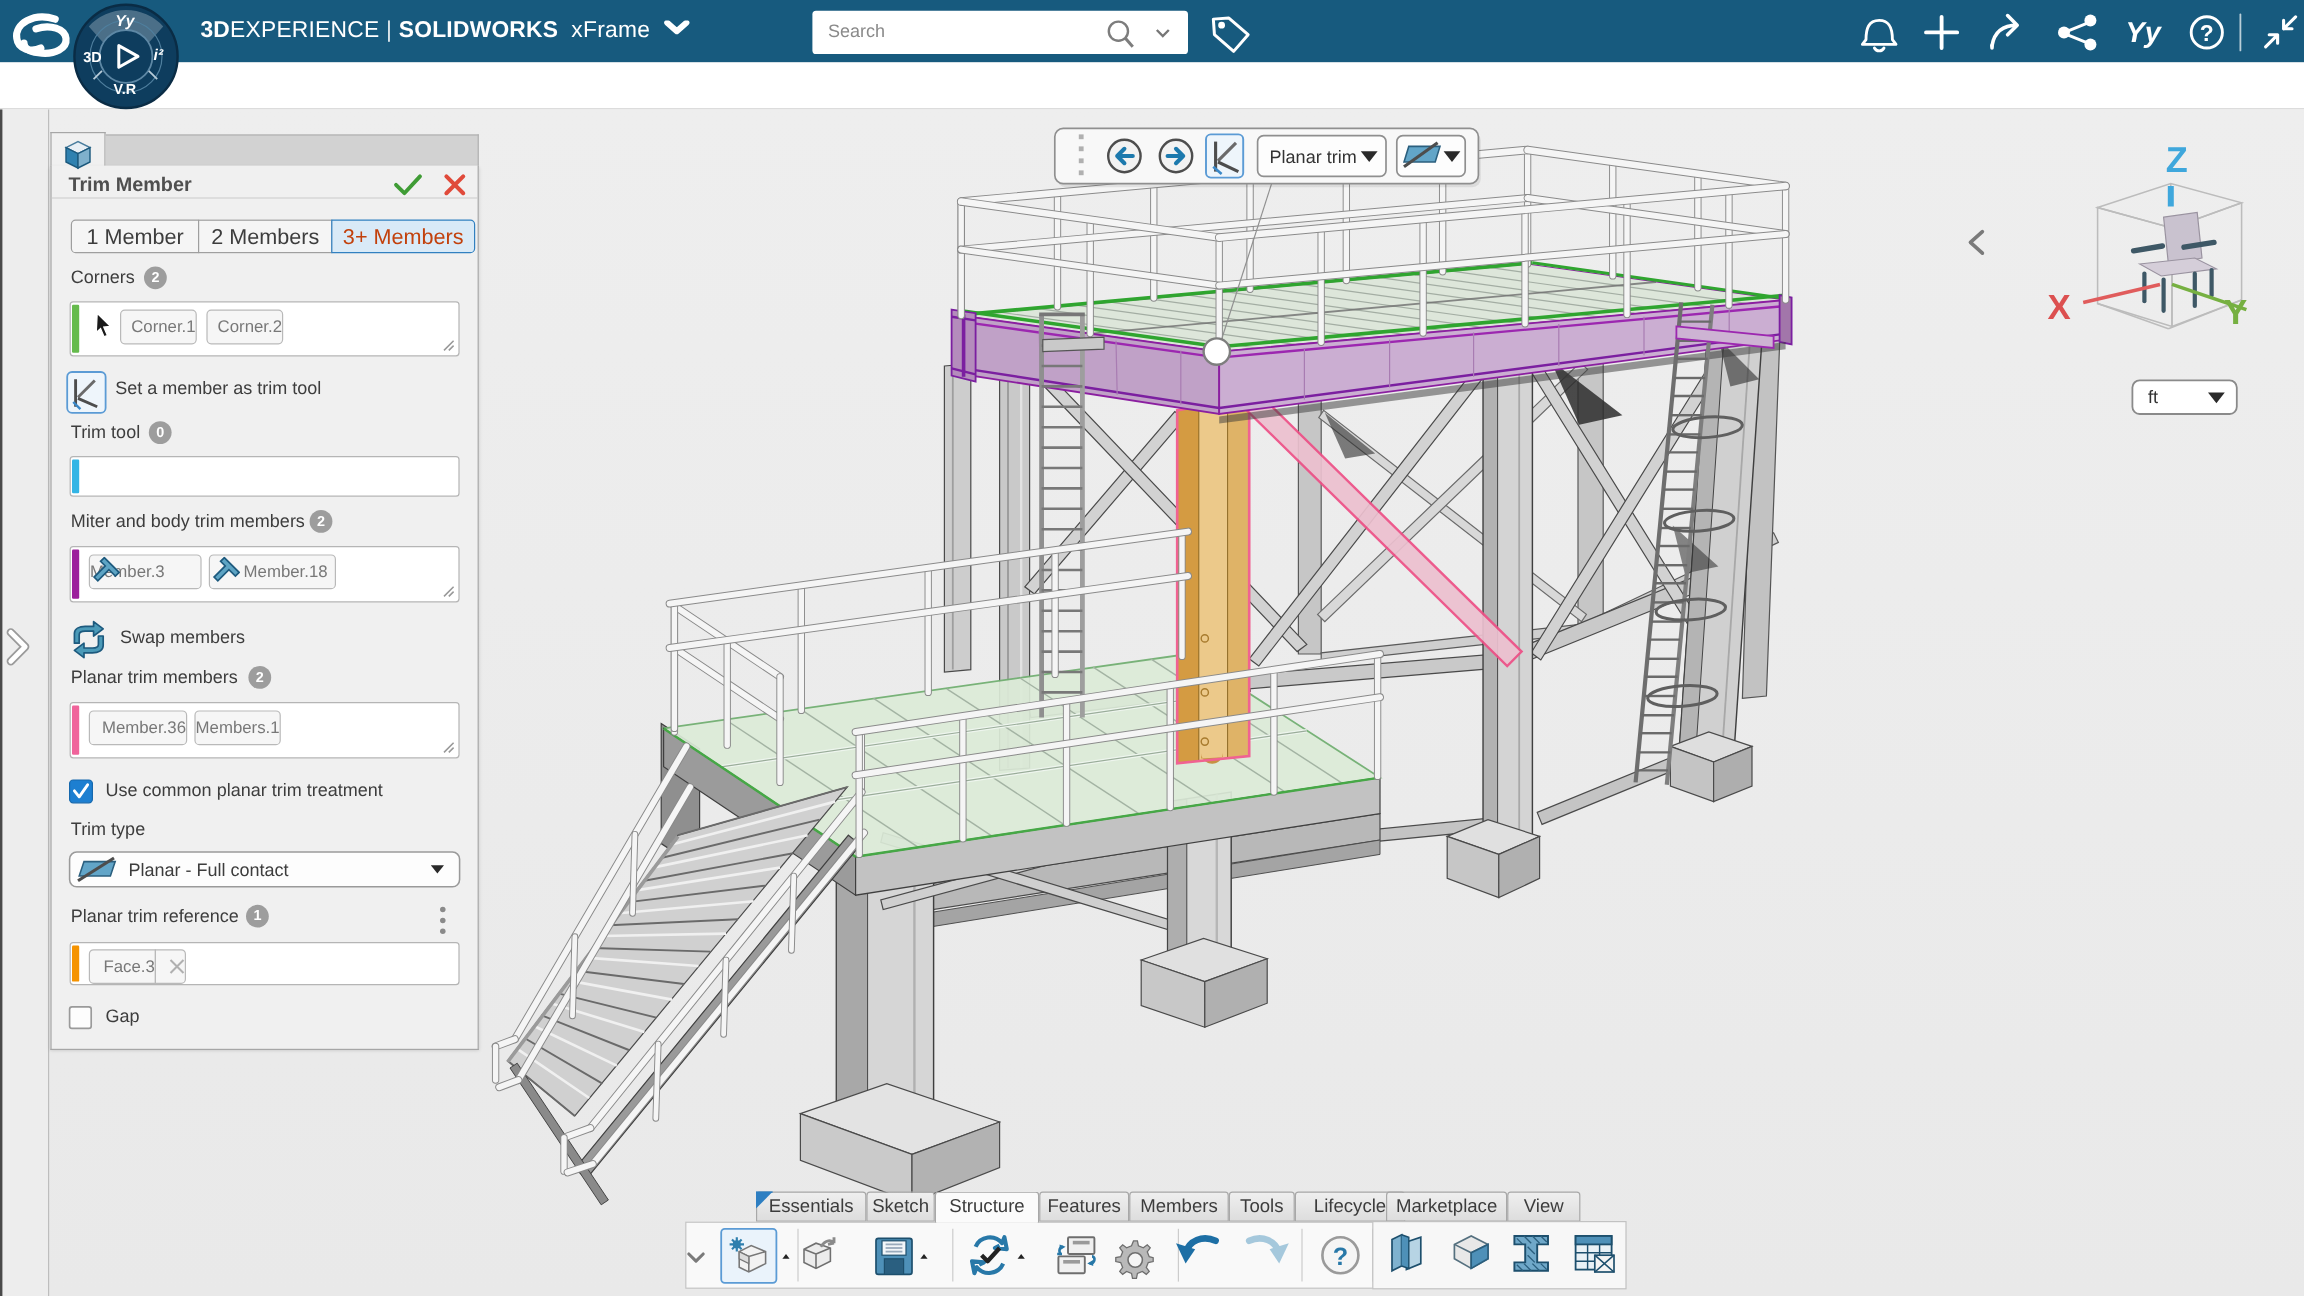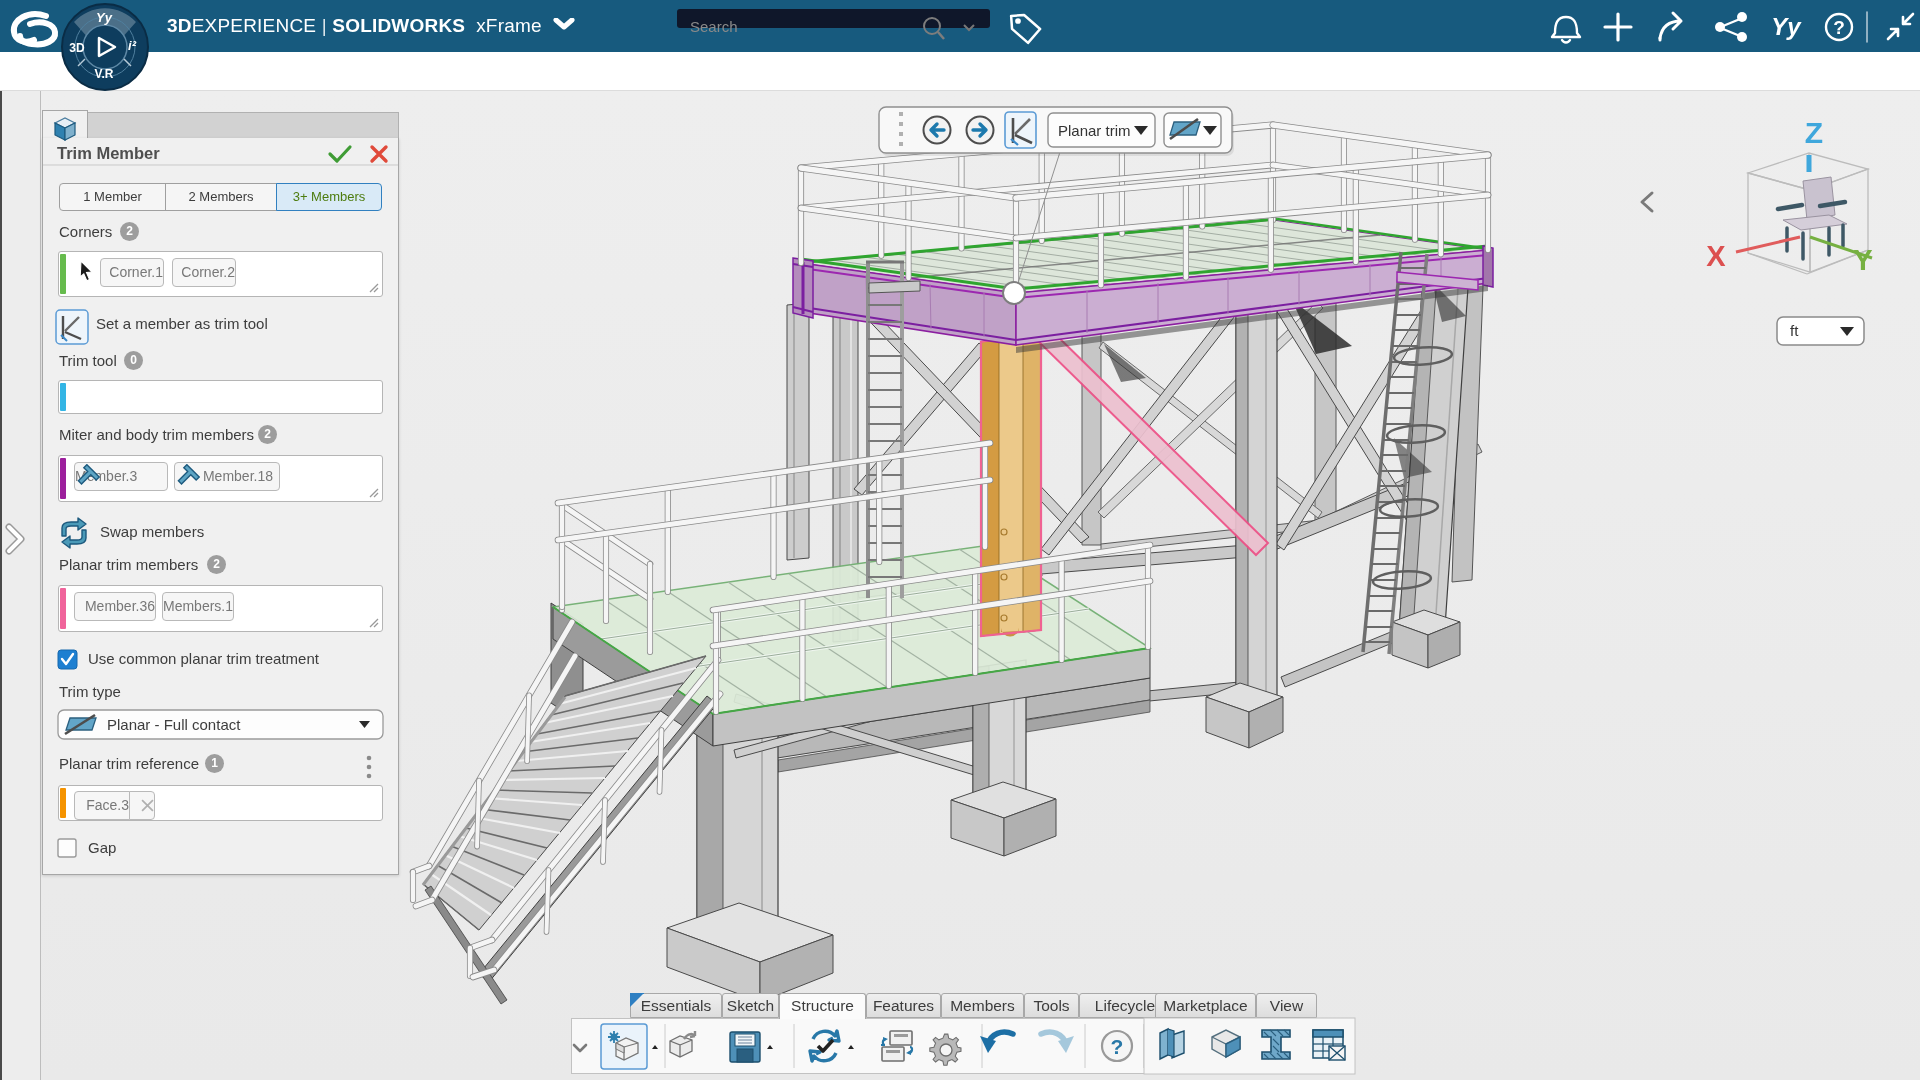--- a/index.html
+++ b/index.html
@@ -4,33 +4,33 @@
 <style>
   * { margin:0; padding:0; box-sizing:border-box; }
   html,body { width:1920px; height:1080px; overflow:hidden; font-family:"Liberation Sans", sans-serif; background:#ebebeb; }
   .abs { position:absolute; }
   #topbar { position:absolute; left:0; top:0; width:1920px; height:52px; background:#175a7e; }
   #whitestrip { position:absolute; left:0; top:52px; width:1920px; height:39px; background:#ffffff; border-bottom:1px solid #dcdcdc; }
   #viewport { position:absolute; left:0; top:91px; width:1920px; height:989px; background:linear-gradient(#eeeeee,#e9e9e9); }
   #leftstrip { position:absolute; left:0; top:91px; width:41px; height:989px; background:#ededed; border-right:1px solid #bdbdbd; border-left:2px solid #4a4a4a; }
   .brand { position:absolute; top:15px; left:167px; color:#fff; font-size:19px; letter-spacing:0.2px; white-space:nowrap; }
   .brand b { font-weight:bold; }
-  #search { position:absolute; left:677px; top:9px; width:313px; height:19px; background:#0f172a; border-radius:3px; }
+  #search { position:absolute; left:677px; top:9px; width:313px; height:36px; background:#ffffff; border-radius:3px; }
   #search .ph { position:absolute; left:13px; top:9px; color:#8a8a8a; font-size:15px; }
   
   #panel { position:absolute; left:42px; top:138px; width:357px; height:737px; background:#f0f0f0; border:1px solid #a6a6a6; border-top:none; box-shadow:0 1px 3px rgba(0,0,0,0.15); }
   #paneltab { position:absolute; left:42px; top:110px; width:46px; height:29px; background:#f0f0f0; border:1px solid #a6a6a6; border-bottom:none; }
   #panelstrip { position:absolute; left:88px; top:112px; width:311px; height:27px; background:#d2d2d2; border:1px solid #b1b1b1; border-bottom:none; border-left:none; }
   .plabel { position:absolute; font-size:15px; color:#3d3d3d; }
   .badge { position:absolute; width:19px; height:19px; border-radius:50%; background:#9d9d9d; color:#fff; font-size:12px; font-weight:bold; text-align:center; line-height:19px; }
   .lbox { position:absolute; left:16px; width:325px; background:#fff; border:1px solid #b5b5b5; border-radius:3px; }
   .cbar { position:absolute; left:1px; top:2px; width:6px; bottom:2px; border-radius:1px; }
   .chip { position:absolute; height:29px; border:1px solid #b9b9b9; border-radius:4px; background:#f6f6f6; color:#787878; font-size:14px; line-height:27px; text-align:right; }
   .rsz  { position:absolute; right:3px; bottom:3px; width:12px; height:12px; }
-  .seg { position:absolute; top:0; height:28px; border:1px solid #9f9f9f; background:#f5f5f5; font-size:13px; color:#3d3d3d; text-align:center; line-height:26px; }
+  .seg { position:absolute; top:0; height:28px; border:1px solid #9f9f9f; background:#f5f5f5; font-size:18px; color:#3d3d3d; text-align:center; line-height:26px; }
   
   #btoolbar { position:absolute; left:571px; top:1018px; width:784px; height:56px; background:#f9f9f9; border:1px solid #c2c2c2; }
   .tab { position:absolute; top:993px; height:25px; border:1px solid #a8a8a8; background:linear-gradient(#efefef,#dddddd); font-size:15.5px; color:#3c3c3c; text-align:center; border-top-left-radius:3px; border-top-right-radius:3px; line-height:24px; }
   .tabsel { background:#fbfbfb; border-bottom:none; height:26px; z-index:3; }
 </style>
 </head>
 <body>
 <div id="viewport"></div>
 <div id="leftstrip"></div>
 <svg class="abs" style="left:0;top:520px;z-index:2" width="40" height="40" viewBox="0 0 40 40">
@@ -537,21 +537,21 @@
   <path d="M317 613 L328 613 L322.5 620 Z" fill="#2a2a2a"></path>
   <g fill="#8a8a8a">
     <circle cx="327" cy="650" r="2.3"></circle>
       <circle cx="327" cy="659" r="2.3"></circle>
       <circle cx="327" cy="668" r="2.3"></circle>
   </g>
   <rect x="16" y="731" width="18" height="18" rx="2" fill="#fdfdfd" stroke="#9a9a9a" stroke-width="1.4"></rect>
 </svg>
 <div class="seg" style="left:59px;top:183px;width:107px;border-radius:4px 0 0 4px;z-index:14">1 Member</div>
 <div class="seg" style="left:165px;top:183px;width:112px;z-index:14">2 Members</div>
-<div class="seg" style="left:276px;top:183px;width:106px;border-radius:0 4px 4px 0;background:#d9eaf7;border:1.5px solid #3180c0;color:#4d7c0f;z-index:15">3+ Members</div>
+<div class="seg" style="left:276px;top:183px;width:120px;border-radius:0 4px 4px 0;background:#d9eaf7;border:1.5px solid #3180c0;color:#c2410c;z-index:15">3+ Members</div>
 <div class="plabel" style="left:59px;top:223px;z-index:14">Corners</div>
 <div class="badge" style="left:120px;top:222px;z-index:14">2</div>
 <div class="plabel" style="left:96px;top:315px;z-index:14">Set a member as trim tool</div>
 <div class="plabel" style="left:59px;top:352px;z-index:14">Trim tool</div>
 <div class="badge" style="left:124px;top:351px;z-index:14">0</div>
 <div class="plabel" style="left:59px;top:426px;z-index:14">Miter and body trim members</div>
 <div class="badge" style="left:258px;top:425px;z-index:14">2</div>
 <div class="plabel" style="left:100px;top:523px;z-index:14">Swap members</div>
 <div class="plabel" style="left:59px;top:556px;z-index:14">Planar trim members</div>
 <div class="badge" style="left:207px;top:555px;z-index:14">2</div>

